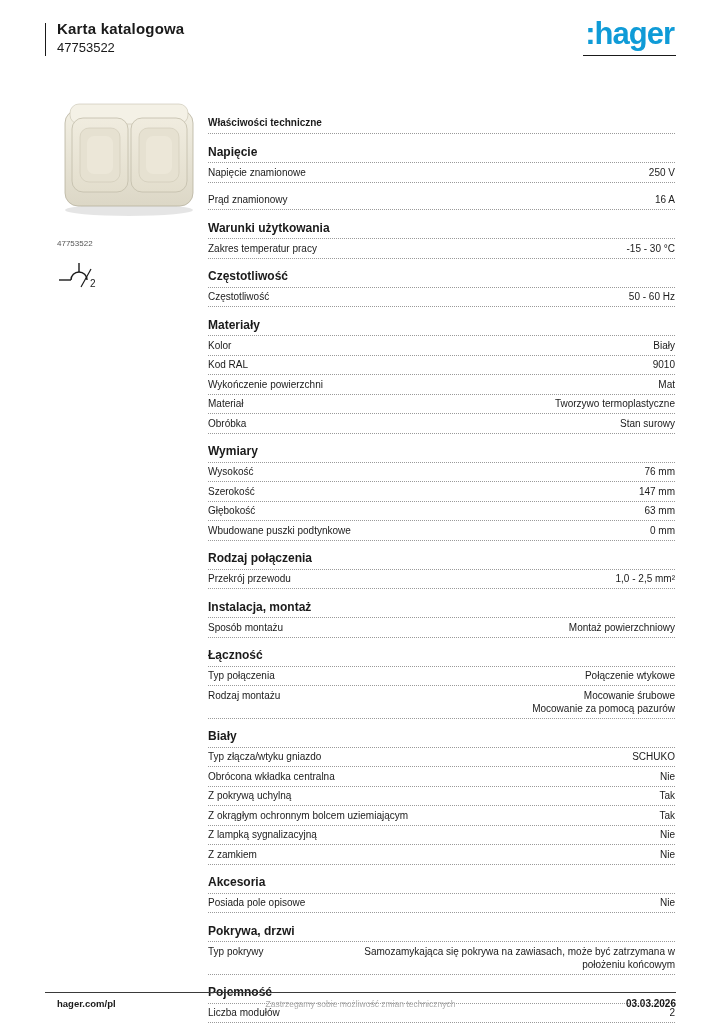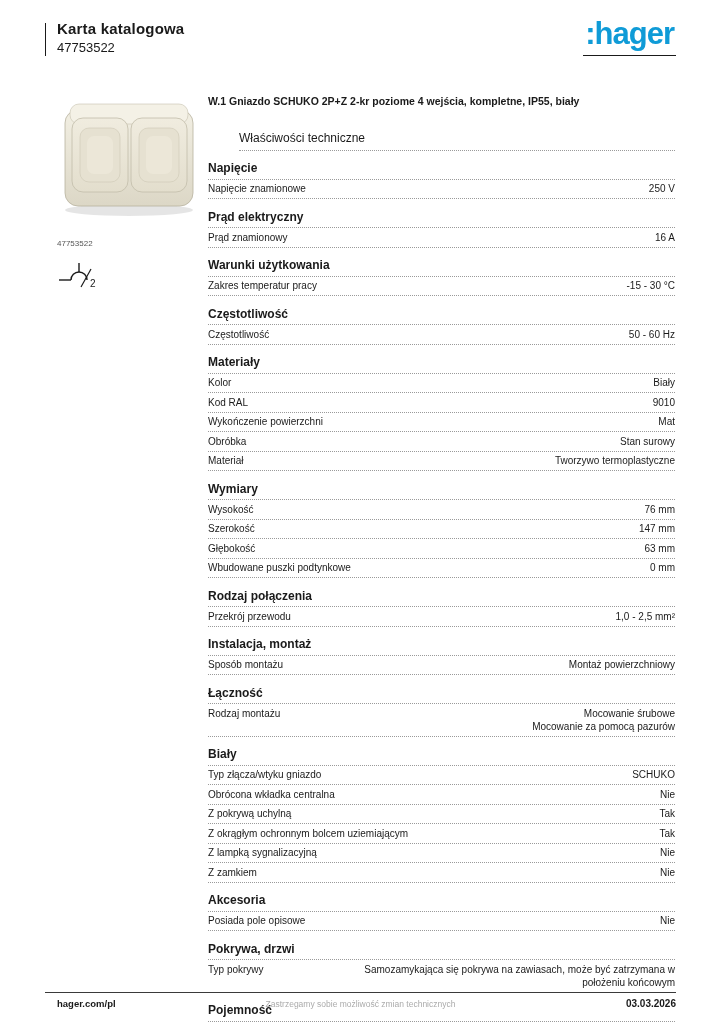--- a/index.html
+++ b/index.html
@@ -17,22 +17,22 @@
 
   
   .sidebar { position:absolute; left:57px; top:88px; width:145px; }
   .product-image { display:block; }
   .image-caption { font-size:8px; color:#555; margin-top:6px; }
   .symbol-block { margin-top:12px; display:flex; align-items:flex-end; }
 
   
   .main { position:absolute; left:208px; top:95px; width:467px; }
   .product-title { font-size:10.5px; font-weight:bold; line-height:1.3; }
-  .props-title { font-size:12px; font-weight:normal; margin-top:22px; padding-bottom:5px;
-                 border-bottom:1px dotted #9a9a9a;margin-left:31px; }
+  .props-title { font-size:10px; font-weight:bold; margin-top:22px; padding-bottom:5px;
+                 border-bottom:1px dotted #9a9a9a; }
 
   .spec-section { margin-top:8px; }
   .spec-heading { font-size:12px; font-weight:bold; padding:2.5px 0 3.5px;
                   border-bottom:1px dotted #9a9a9a; }
   .spec-row { display:flex; justify-content:space-between; align-items:flex-start;
               padding:2.5px 0 3px; border-bottom:1px dotted #9a9a9a;
               font-size:10px; line-height:1.3; }
   .spec-label { padding-right:12px; }
   .spec-value { text-align:right; white-space:pre-line; max-width:330px; }
 
@@ -83,32 +83,30 @@
         <path d="M2 20 H14" stroke="#1a1a1a" stroke-width="1.4" fill="none"></path>
         <path d="M14 20 a 8 8 0 0 1 16 0" stroke="#1a1a1a" stroke-width="1.4" fill="none"></path>
         <path d="M22 12 V3" stroke="#1a1a1a" stroke-width="1.4" fill="none"></path>
         <path d="M24 27 L34 9" stroke="#1a1a1a" stroke-width="1.2" fill="none"></path>
         <text x="33" y="27" font-size="10" font-family="Liberation Sans, sans-serif" fill="#1a1a1a">2</text>
       </svg>
     </div>
   </aside>
 
   <main class="main">
-    <div class="product-title">W.1 Gniazdo SCHUKO 2P+Z 2-kr poziome 4 wejścia, kompletne, IP55, biały</div>
     <div class="props-title">Właściwości techniczne</div>
     <div id="sections">
         <section class="spec-section">
           <div class="spec-heading">Napięcie</div>
           <div class="spec-row">
             <span class="spec-label">Napięcie znamionowe</span>
             <span class="spec-value">250 V</span>
           </div>
         </section>
         <section class="spec-section">
-          <div class="spec-heading">Prąd elektryczny</div>
           <div class="spec-row">
             <span class="spec-label">Prąd znamionowy</span>
             <span class="spec-value">16 A</span>
           </div>
         </section>
         <section class="spec-section">
           <div class="spec-heading">Warunki użytkowania</div>
           <div class="spec-row">
             <span class="spec-label">Zakres temperatur pracy</span>
             <span class="spec-value">-15 - 30 °C</span>
@@ -129,27 +127,27 @@
           </div>
           <div class="spec-row">
             <span class="spec-label">Kod RAL</span>
             <span class="spec-value">9010</span>
           </div>
           <div class="spec-row">
             <span class="spec-label">Wykończenie powierzchni</span>
             <span class="spec-value">Mat</span>
           </div>
           <div class="spec-row">
+            <span class="spec-label">Materiał</span>
+            <span class="spec-value">Tworzywo termoplastyczne</span>
+          </div>
+          <div class="spec-row">
             <span class="spec-label">Obróbka</span>
             <span class="spec-value">Stan surowy</span>
           </div>
-          <div class="spec-row">
-            <span class="spec-label">Materiał</span>
-            <span class="spec-value">Tworzywo termoplastyczne</span>
-          </div>
         </section>
         <section class="spec-section">
           <div class="spec-heading">Wymiary</div>
           <div class="spec-row">
             <span class="spec-label">Wysokość</span>
             <span class="spec-value">76 mm</span>
           </div>
           <div class="spec-row">
             <span class="spec-label">Szerokość</span>
             <span class="spec-value">147 mm</span>
@@ -172,20 +170,24 @@
         </section>
         <section class="spec-section">
           <div class="spec-heading">Instalacja, montaż</div>
           <div class="spec-row">
             <span class="spec-label">Sposób montażu</span>
             <span class="spec-value">Montaż powierzchniowy</span>
           </div>
         </section>
         <section class="spec-section">
           <div class="spec-heading">Łączność</div>
+          <div class="spec-row">
+            <span class="spec-label">Typ połączenia</span>
+            <span class="spec-value">Połączenie wtykowe</span>
+          </div>
           <div class="spec-row">
             <span class="spec-label">Rodzaj montażu</span>
             <span class="spec-value">Mocowanie śrubowe
 Mocowanie za pomocą pazurów</span>
           </div>
         </section>
         <section class="spec-section">
           <div class="spec-heading">Biały</div>
           <div class="spec-row">
             <span class="spec-label">Typ złącza/wtyku gniazdo</span>

